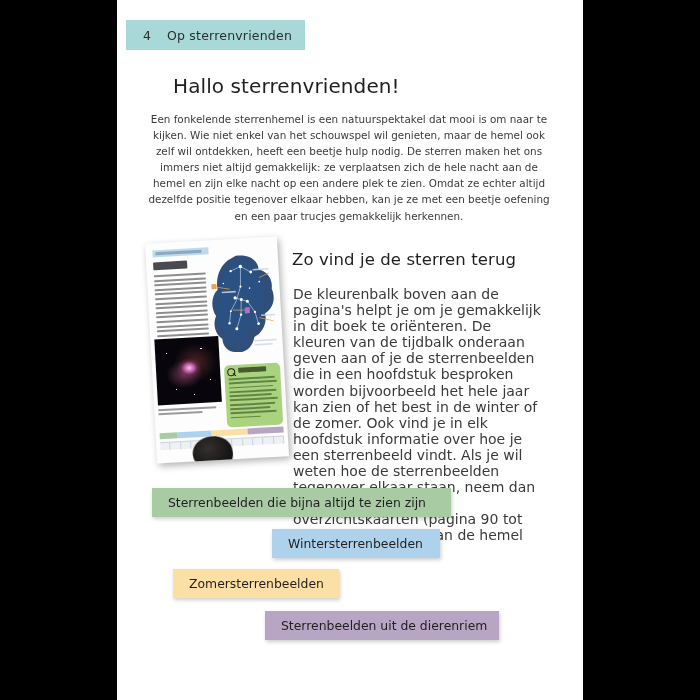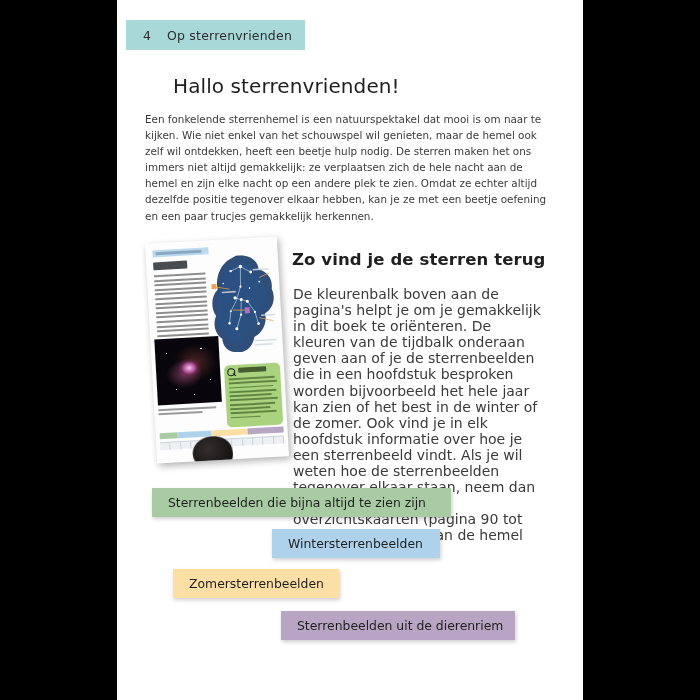--- a/index.html
+++ b/index.html
@@ -46,35 +46,35 @@
     font-weight: 400;
     color: #1f1f1f;
     letter-spacing: .1px;
     margin-left: 28px;
   }
   .h-sub {
     position: absolute;
     left: 175px; top: 250px;
     font-family: "DejaVu Sans", sans-serif;
     font-size: 16.5px;
-    font-weight: 700;
+    font-weight: 400;
     color: #1f1f1f;
     letter-spacing: .1px;
     text-align: center;
   }
 
   
   .body-top {
     position: absolute;
     left: 28px; top: 111px;
     width: 408px;
     font-size: 10.4px;
     line-height: 16.1px;
     color: #3a3a3a;
-    text-align: left;
+    text-align: center;
   }
   .body-right {
     position: absolute;
     left: 176px; top: 286px;
     width: 250px;
     font-size: 14px;
     line-height: 16.1px;
     color: #3a3a3a;
   }
 
@@ -196,21 +196,21 @@
     font-family: "DejaVu Sans", sans-serif;
     font-size: 12.4px;
     color: #1f1f1f;
     padding: 0 16px;
     box-shadow: 1px 2px 4px rgba(0,0,0,.20);
     white-space: nowrap;
   }
   .bar-1 { left: 35px;  top: 488px; width: 299px; background:#a9cba4; }
   .bar-2 { left: 155px; top: 529px; width: 168px; background:#aed2ec; }
   .bar-3 { left: 56px;  top: 569px; width: 166px; background:#fcdfa4; }
-  .bar-4 { left: 164px; top: 611px; width: 234px; background:#b8a5c4; }
+  .bar-4 { left: 148px; top: 611px; width: 234px; background:#b8a5c4; }
 </style>
 </head>
 <body>
 
 <div id="stage">
   <div id="page">
 
     <div class="chapter-tag">
       <span class="chapter-num">4</span>
       <span class="chapter-name">Op sterrenvrienden</span>

